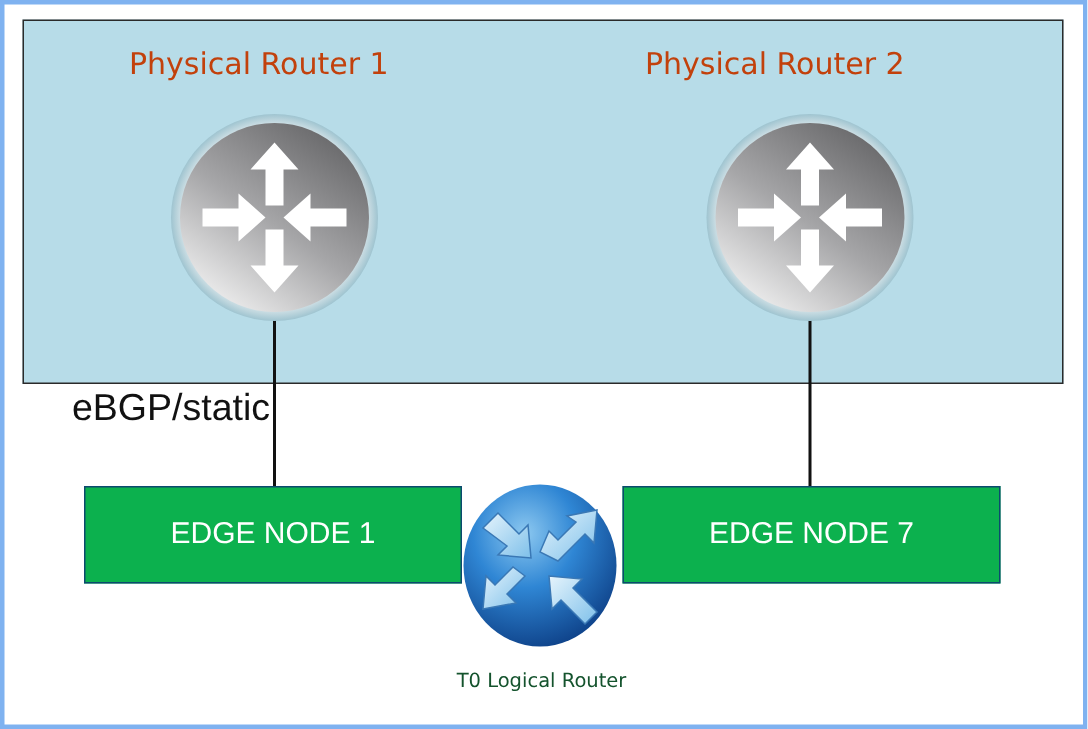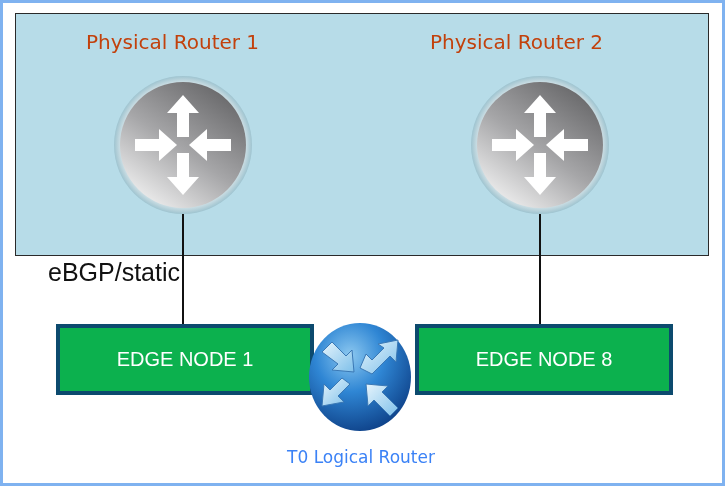--- a/index.html
+++ b/index.html
@@ -5,23 +5,23 @@
   html, body { margin:0; padding:0; }
   body { width:725px; height:486px; position:relative; background:#ffffff; overflow:hidden;
          font-family:"Liberation Sans", sans-serif; }
   .frame { position:absolute; left:0; top:0; width:719px; height:480px; border:3px solid #7fb2f0; }
   .phys-area { position:absolute; left:15px; top:13px; width:692px; height:241px;
                background:#b7dce8; border:1px solid #2a2a2a; }
   .label-phys { position:absolute; top:30px; font-family:"DejaVu Sans", sans-serif; font-size:20px; color:#c2410c; white-space:nowrap; }
   .line { position:absolute; width:1.5px; background:#111; }
   .ebgp { position:absolute; left:0; width:725px; top:258px; text-align:left; font-size:25px; color:#111;padding-left:48px; }
   .edge { position:absolute; top:324px; width:250px; height:63px; background:#0cb14e;
-          border:4px solid #0c4a6e; color:#fff; font-size:20px; display:flex; align-items:center; justify-content:center; }
+          border:1px solid #0c4a6e; color:#fff; font-size:20px; display:flex; align-items:center; justify-content:center; }
   .t0-label { position:absolute; left:0; width:722px; top:447px; text-align:center;
-              font-family:"DejaVu Sans", sans-serif; font-size:17px; color:#3b82f6; }
+              font-family:"DejaVu Sans", sans-serif; font-size:13px; color:#14532d; }
   svg.icon { position:absolute; overflow:visible; }
 </style>
 </head>
 <body>
 
 <div class="frame"></div>
 
 <div class="phys-area"></div>
 
 <div class="label-phys" style="left:86px;">Physical Router 1</div>
@@ -55,21 +55,21 @@
 
 <svg class="icon" style="left:470px; top:75px;" width="140" height="140" viewBox="0 0 140 140">
   <circle cx="70" cy="70" r="69" fill="url(#rimg)"></circle>
   <circle cx="70" cy="70" r="63" fill="url(#bodyg)"></circle>
   <use href="#arrows4"></use>
 </svg>
 
 <div class="ebgp">eBGP/static</div>
 
 <div class="edge" style="left:56px;">EDGE NODE 1</div>
-<div class="edge" style="left:415px;">EDGE NODE 8</div>
+<div class="edge" style="left:415px;">EDGE NODE 7</div>
 
 <svg class="icon" style="left:308px; top:322px;" width="104" height="110" viewBox="0 0 104 110">
   <defs>
     <radialGradient id="blueg" cx="40%" cy="30%" r="75%">
       <stop offset="0%" stop-color="#8cc8f0"></stop>
       <stop offset="45%" stop-color="#2f86d4"></stop>
       <stop offset="100%" stop-color="#0d3f86"></stop>
     </radialGradient>
     <linearGradient id="arrg" x1="0" y1="0" x2="1" y2="1">
       <stop offset="0%" stop-color="#e6f4fc"></stop>

